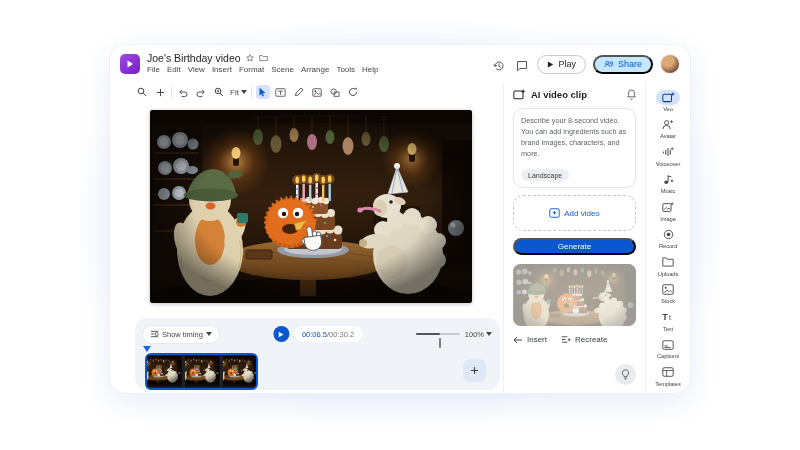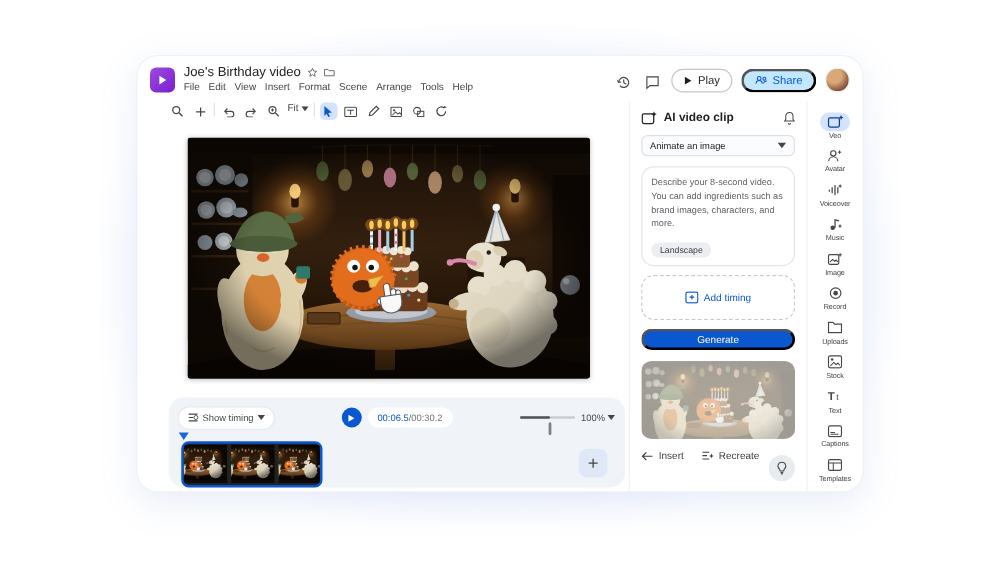--- a/index.html
+++ b/index.html
@@ -24,21 +24,21 @@
   .iconbtn { width:16px; height:16px; display:flex; align-items:center; justify-content:center; color:#444746; }
   .pill { display:flex; align-items:center; gap:4px; height:19px; padding:0 9px; border-radius:10px; font-size:9px; }
   .play-btn { border:1px solid #c4c7cc; color:#1f1f1f; background:#fff; }
   .share-btn { background:#c2e7ff; color:#0b57d0; font-weight:500; }
   .avatar { width:20px; height:20px; border-radius:50%; background:radial-gradient(circle at 35% 30%, #d9a878 0 35%, #8a5a3c 70%, #4e3322 100%); border:1px solid #eee; }
 
   
   .bodyrow { position:absolute; top:37px; bottom:0; left:0; right:0; display:flex; }
   .main { flex:1; display:flex; flex-direction:column; padding:0 3px 3px 25px; min-width:0; }
 
-  .tools { height:20px; display:flex; align-items:flex-start; gap:4px; color:#444746; }
+  .tools { height:20px; display:flex; align-items:center; gap:4px; color:#444746; }
   .tools .sep { width:1px; height:11px; background:#e1e3e8; }
   .tool { width:14px; height:14px; display:flex; align-items:center; justify-content:center; border-radius:4px; }
   .tool.active { background:#d3e3fd; color:#0b57d0; }
   .fit { display:flex; align-items:center; gap:2px; font-size:8px; color:#444746; }
 
   .canvas { flex:1; position:relative; }
   .videoframe { position:absolute; left:15px; top:8px; width:322px; height:193px; border-radius:3px; overflow:hidden; box-shadow:0 1px 4px rgba(0,0,0,.25); }
   .videoframe svg { display:block; }
 
   
@@ -549,40 +549,32 @@
             </svg>
           <span class="panel-title">AI video clip</span>
           <span class="bell">
               <svg width="9" height="11" viewBox="0 0 10 12">
                 <path d="M5 1 a3.2 3.2 0 0 1 3.2 3.2 v2.8 l1 1.6 H.8 l1 -1.6 V4.2 A3.2 3.2 0 0 1 5 1 Z" fill="none" stroke="currentColor" stroke-width=".9"></path>
                 <path d="M3.8 10.6 a1.3 1.3 0 0 0 2.4 0" fill="none" stroke="currentColor" stroke-width=".9"></path>
               </svg>
             </span>
         </div>
 
-        <div class="mode-select">
-          <span>Animate an image</span>
-          <span class="chev">
-              <svg width="7" height="4.5" viewBox="0 0 7 4.5">
-                <path d="M0 0 L3.5 4.5 L7 0 Z" fill="currentColor"></path>
-              </svg>
-            </span>
-        </div>
 
         <div class="prompt-card">
           <div class="prompt-text">Describe your 8-second video. You can add ingredients such as brand images, characters, and more.</div>
           <div class="chip">Landscape</div>
         </div>
 
         <div class="add-image">
           <svg width="11" height="10" viewBox="0 0 12 11">
               <rect x=".8" y=".8" width="10.4" height="9.4" rx="1.5" fill="none" stroke="#0b57d0" stroke-width="1"></rect>
               <path d="M6 3.2 v4 M4 5.2 h4" stroke="#0b57d0" stroke-width="1"></path>
             </svg>
-          <span>Add timing</span>
+          <span>Add video</span>
         </div>
 
         <button class="generate">
             <span>Generate</span>
           </button>
 
         <div class="thumb">
           <svg width="124" height="74" viewBox="0 0 322 193">
               <use href="#scene"></use>
             </svg>

